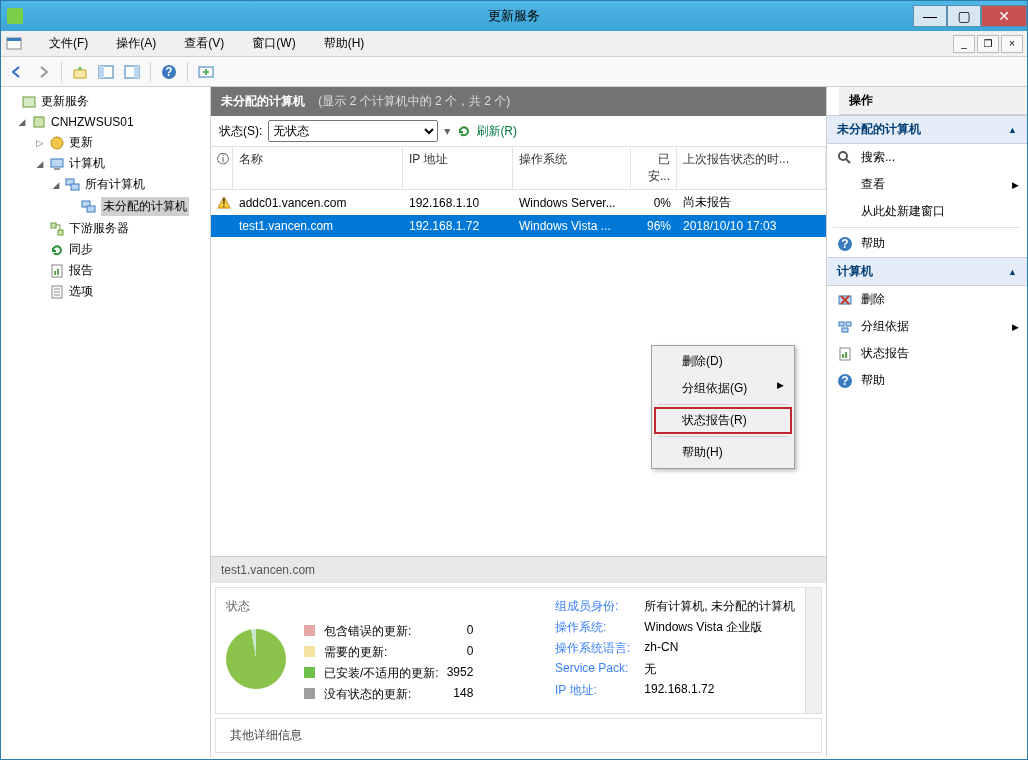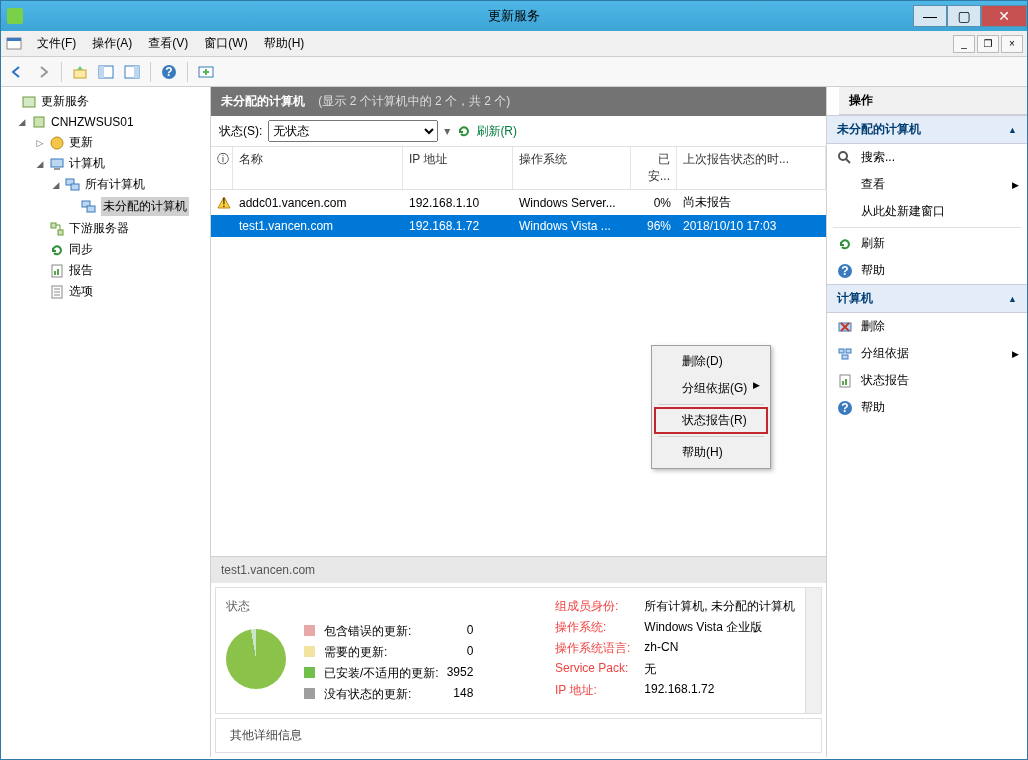--- a/index.html
+++ b/index.html
@@ -7,21 +7,21 @@
 
 
 .titlebar { height: 30px; background: linear-gradient(#4eb7e6, #3da5d6); display: flex; align-items: center; color: #000; position: relative; }
 .titlebar .icon { width: 16px; height: 16px; margin: 0 6px; background: #7bd04a; border-radius: 2px; }
 .titlebar .title { position: absolute; left: 50%; transform: translateX(-50%); font-size: 13px; }
 .titlebar .wbtns { margin-left: auto; display: flex; }
 .titlebar .wbtn { width: 34px; height: 22px; border: 1px solid #5a8fb0; background: #d6e7f2; display: flex; align-items: center; justify-content: center; font-size: 14px; margin-top: -1px; }
 .titlebar .wbtn.close { background: #c75050; color: #fff; width: 46px; }
 
 
-.menubar { height: 26px; background: #f0f0f0; border-bottom: 1px solid #d0d0d0; display: flex; align-items: center; padding: 0 4px; }
+.menubar { height: 26px; background: #f0f0f0; border-bottom: 1px solid #d0d0d0; display: flex; align-items: center; padding: 0 4px; gap: 12px; }
 .menubar .micon { width: 18px; height: 18px; margin-right: 6px; display: inline-block; }
 .menubar .mitem { padding: 3px 8px; cursor: default; }
 .menubar .mdi { margin-left: auto; display: flex; gap: 2px; }
 .menubar .mdi .mb { width: 22px; height: 18px; border: 1px solid #bbb; background: #f8f8f8; display: flex; align-items: center; justify-content: center; font-size: 10px; }
 
 
 .toolbar { height: 30px; background: #f8f8f8; border-bottom: 1px solid #d0d0d0; display: flex; align-items: center; padding: 0 4px; gap: 2px; }
 .toolbar .tbtn { width: 24px; height: 24px; display: flex; align-items: center; justify-content: center; border: 1px solid transparent; }
 .toolbar .sep { width: 1px; height: 20px; background: #d0d0d0; margin: 0 4px; }
 
@@ -53,35 +53,35 @@
 .listrow .col { padding: 4px 6px; overflow: hidden; text-overflow: ellipsis; white-space: nowrap; }
 .listrow.sel { background: #0078d7; color: #fff; }
 .col.c0 { width: 22px; }
 .col.c1 { width: 170px; }
 .col.c2 { width: 110px; }
 .col.c3 { width: 118px; }
 .col.c4 { width: 46px; text-align: right; }
 .col.c5 { flex: 1; padding-right: 14px; }
 
 
-.ctxmenu { position: absolute; left: 440px; top: 198px; width: 120px; background: #f0f0f0; border: 1px solid #a0a0a0; box-shadow: 2px 2px 4px rgba(0,0,0,0.25); z-index: 50; padding: 2px; }
+.ctxmenu { position: absolute; left: 440px; top: 198px; width: 144px; background: #f0f0f0; border: 1px solid #a0a0a0; box-shadow: 2px 2px 4px rgba(0,0,0,0.25); z-index: 50; padding: 2px; }
 .ctxmenu .ci { padding: 5px 10px 5px 28px; position: relative; cursor: default; }
 .ctxmenu .ci .arr { position: absolute; right: 8px; font-size: 9px; }
 .ctxmenu .ci.hl { outline: 2px solid #c1272d; outline-offset: -2px; }
 .ctxmenu .csep { height: 1px; background: #d0d0d0; margin: 2px 4px; }
 
 
 .detail { border-top: 1px solid #d0d0d0; background: #fff; }
 .detail .dhead { background: #e8e8e8; padding: 6px 10px; color: #555; }
 .detail .dbody { padding: 10px; display: flex; gap: 10px; max-height: 180px; overflow: auto; border: 1px solid #e0e0e0; margin: 4px; position: relative; }
 .pie { width: 60px; height: 60px; border-radius: 50%; background: conic-gradient(#8bc34a 0 350deg, #c8e6c9 350deg 360deg); margin-top: 6px; margin-right: 8px; }
 .legend { display: grid; grid-template-columns: 12px auto auto; gap: 4px 8px; align-content: start; }
 .legend .sw { width: 11px; height: 11px; margin-top: 2px; }
 .kv { display: grid; grid-template-columns: auto auto; gap: 4px 14px; align-content: start; }
-.kv .k { color: #ef4444; margin-left: 16px; }
+.kv .k { color: #3b82f6; margin-left: 16px; }
 .statusTitle { color: #666; margin-bottom: 8px; }
 .otherinfo { padding: 8px 14px; color: #444; border: 1px solid #e0e0e0; margin: 0 4px 4px; }
 
 
 .actions { width: 200px; background: #fff; display: flex; flex-direction: column; }
 .actions .aheadmain { background: #f0f0f0; padding: 5px 10px; font-weight: bold; border-bottom: 1px solid #d0d0d0; margin-left: 12px; }
 .actions .ahead { background: #e4ecf7; padding: 5px 10px; color: #003e74; font-weight: bold; display: flex; justify-content: space-between; align-items: center; border-top: 1px solid #ccd; border-bottom: 1px solid #ccd; }
 .actions .ahead .collapse { font-size: 9px; }
 .actions .ai { padding: 5px 8px 5px 10px; display: flex; align-items: center; gap: 8px; cursor: default; }
 .actions .ai .aic { width: 16px; height: 16px; display: inline-flex; align-items: center; justify-content: center; }
@@ -393,29 +393,20 @@
         <span class="arr">▶</span>
       </div>
     <div class="ai">
         <span class="aic"></span>
         <span>从此处新建窗口</span>
       </div>
     <div style="height:1px;background:#e0e0e0;margin:2px 6px"></div>
     <div class="ai">
         <span class="aic">
           <svg width="16" height="16">
-            <path d="M4 8 a4 4 0 1 1 1 3" fill="none" stroke="#2f8f3a" stroke-width="2"></path>
-            <path d="M4 6 L4 9 L7 9" fill="none" stroke="#2f8f3a" stroke-width="2"></path>
-          </svg>
-        </span>
-        <span>刷新</span>
-      </div>
-    <div class="ai">
-        <span class="aic">
-          <svg width="16" height="16">
             <circle cx="8" cy="8" r="7" fill="#3a7bbf"></circle>
             <text x="8" y="12" text-anchor="middle" fill="#fff" font-size="11" font-weight="bold">?</text>
           </svg>
         </span>
         <span>帮助</span>
       </div>
 
     <div class="ahead">
         <span>计算机</span>
         <span class="collapse">▲</span>

